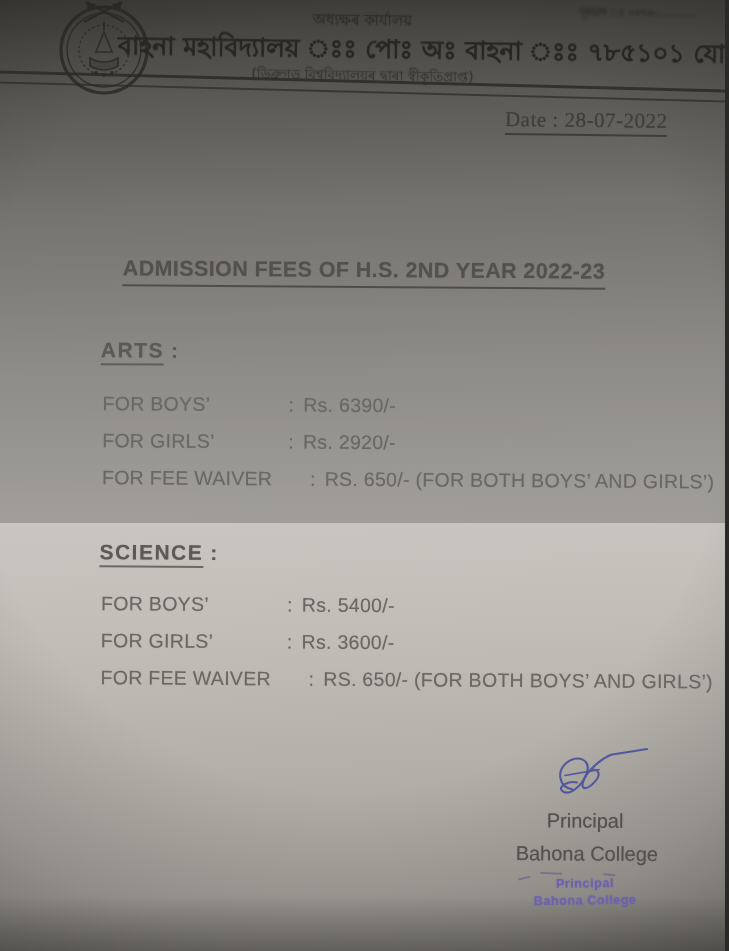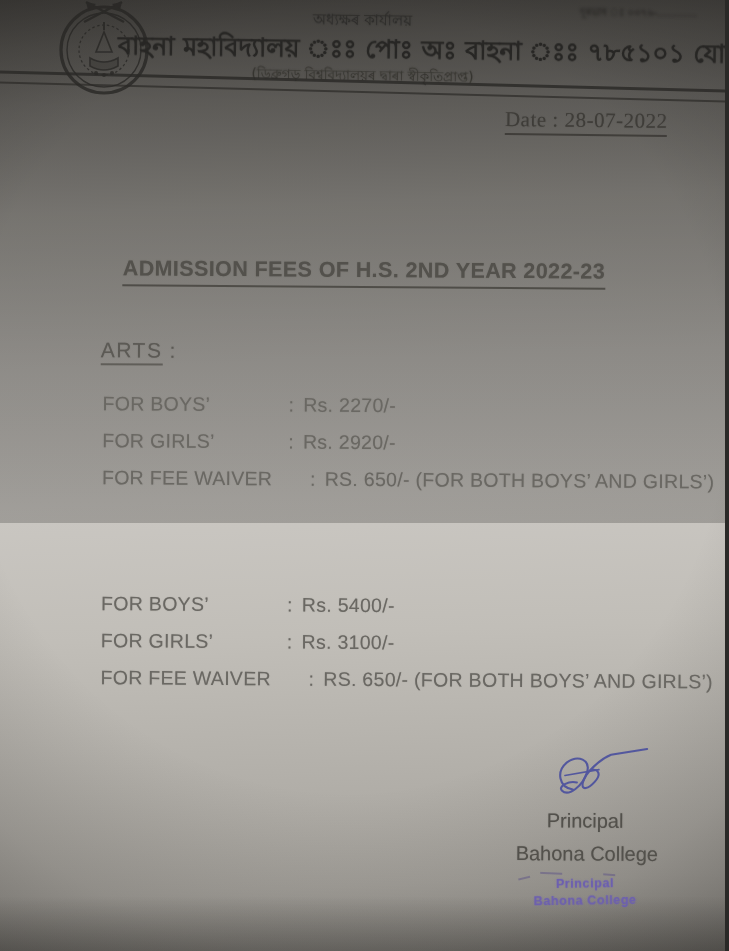--- a/index.html
+++ b/index.html
@@ -38,21 +38,21 @@
   .date-line .u{border-bottom:2px solid rgba(55,53,49,.8);padding-bottom:2px;}
 
   
   .doc-body{position:absolute;left:0;top:0;right:0;bottom:0;transform:rotate(.4deg);
     color:#64625d;}
   .doc-title{position:absolute;left:0;right:0;top:258px;text-align:center;
     font-size:21.5px;font-weight:bold;letter-spacing:.4px;color:#53514c;
     text-shadow:0 0 1px rgba(83,81,76,.5);}
   .doc-title .u{border-bottom:2.5px solid rgba(70,68,63,.85);padding-bottom:4px;}
 
-  .sec-heading{position:absolute;left:100px;font-size:21px;font-weight:normal;
+  .sec-heading{position:absolute;left:100px;font-size:21px;font-weight:bold;
     letter-spacing:1.5px;color:#5c5a55;text-shadow:0 0 1px rgba(92,90,85,.5);}
   .sec-heading .u{border-bottom:2px solid rgba(85,83,78,.8);padding-bottom:2px;}
   .sec-heading .colon{margin-left:7px;}
   .h-arts{top:340px;}
   .h-science{top:542px;}
 
   .rows{position:absolute;left:102px;width:600px;}
   .r-arts{top:394px;}
   .r-science{top:594px;}
   .row{display:flex;font-size:19.5px;letter-spacing:.3px;line-height:23px;margin-bottom:14px;
@@ -122,44 +122,47 @@
       <span class="u">ADMISSION FEES OF H.S. 2ND YEAR 2022-23</span>
     </div>
 
     <div class="sec-heading h-arts">
       <span class="u">ARTS</span><span class="colon">:</span>
     </div>
     <div class="rows r-arts">
       <div class="row">
         <span class="label">FOR BOYS’</span>
         <span class="sep">:</span>
-        <span class="value">Rs. 2270/-</span>
+        <span class="value">Rs. 6390/-</span>
       </div>
       <div class="row">
         <span class="label">FOR GIRLS’</span>
         <span class="sep">:</span>
         <span class="value">Rs. 2920/-</span>
       </div>
       <div class="row wide">
         <span class="label">FOR FEE WAIVER</span>
         <span class="sep">:</span>
         <span class="value">RS. 650/- (FOR BOTH BOYS’ AND GIRLS’)</span>
       </div>
     </div>
 
+    <div class="sec-heading h-science">
+      <span class="u">SCIENCE</span><span class="colon">:</span>
+    </div>
     <div class="rows r-science">
       <div class="row">
         <span class="label">FOR BOYS’</span>
         <span class="sep">:</span>
         <span class="value">Rs. 5400/-</span>
       </div>
       <div class="row">
         <span class="label">FOR GIRLS’</span>
         <span class="sep">:</span>
-        <span class="value">Rs. 3100/-</span>
+        <span class="value">Rs. 3600/-</span>
       </div>
       <div class="row wide">
         <span class="label">FOR FEE WAIVER</span>
         <span class="sep">:</span>
         <span class="value">RS. 650/- (FOR BOTH BOYS’ AND GIRLS’)</span>
       </div>
     </div>
   </div>
 
   <div class="sig-block">

